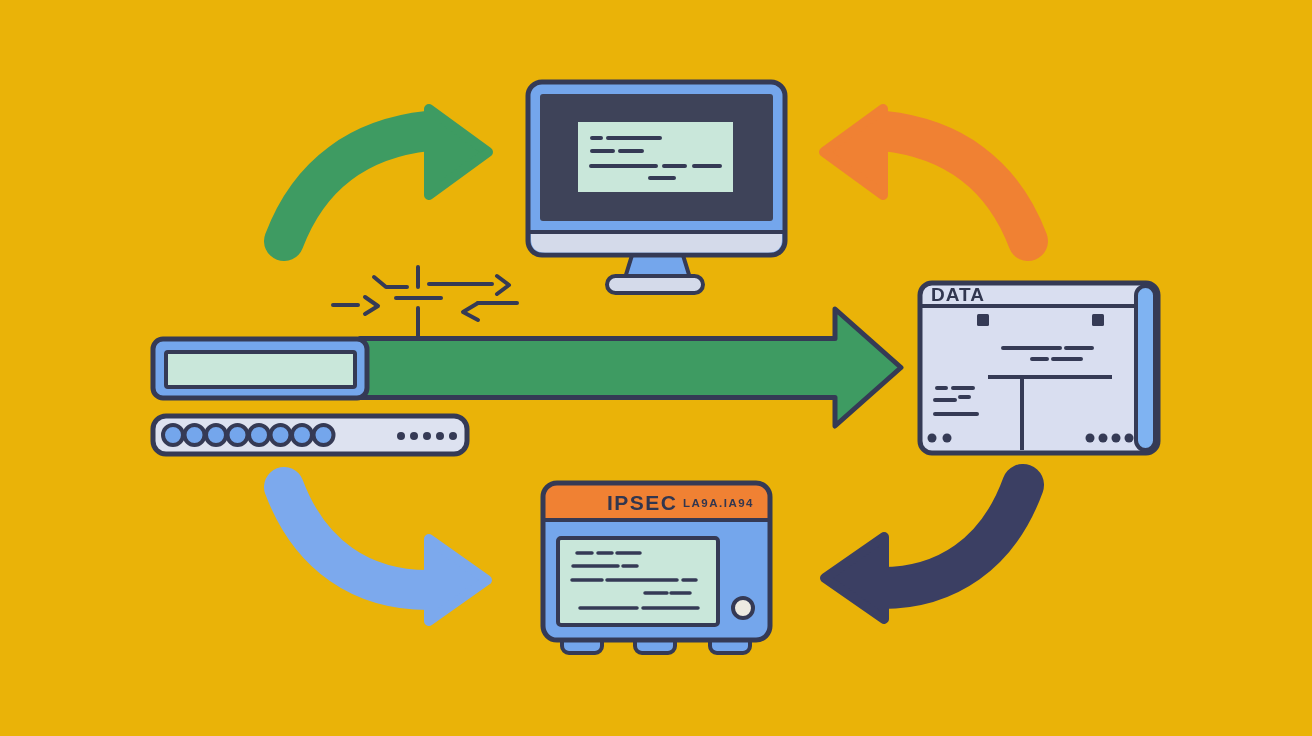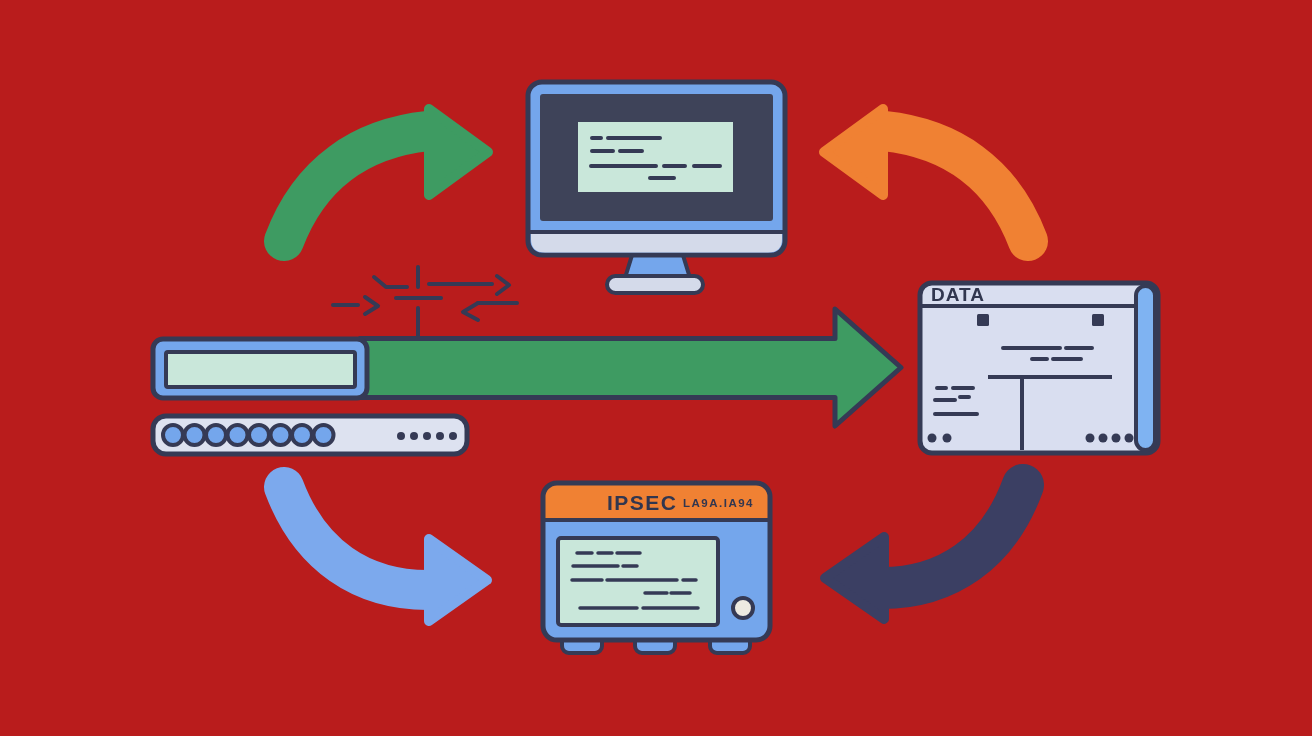--- a/index.html
+++ b/index.html
@@ -1,20 +1,20 @@
 <!DOCTYPE html>
 <html><head>
 <meta charset="utf-8">
 <style>
   html, body { margin: 0; padding: 0; background: #EDEAE1; }
   .canvas {
     position: relative;
     width: 1312px;
     height: 736px;
-    background: #b91c1c;
+    background: #eab308;
     overflow: hidden;
     font-family: "Liberation Sans", sans-serif;
   }
   svg { display: block; }
   .label-lg {
     font-family: "Liberation Sans", sans-serif;
     font-weight: bold;
     fill: #31364F;
   }
   .label-data   { font-size: 19px; letter-spacing: 1px; }

